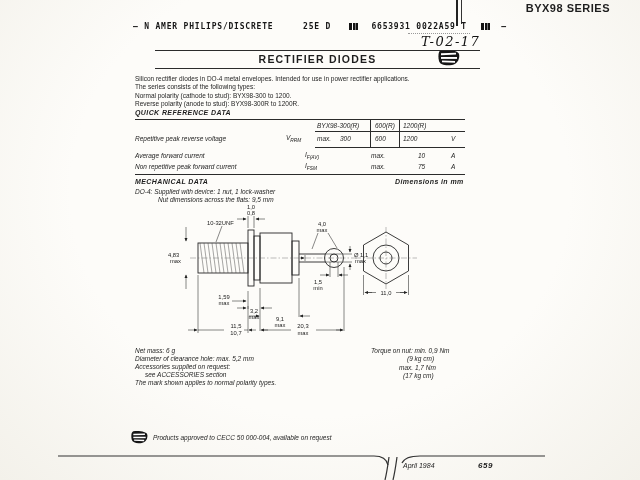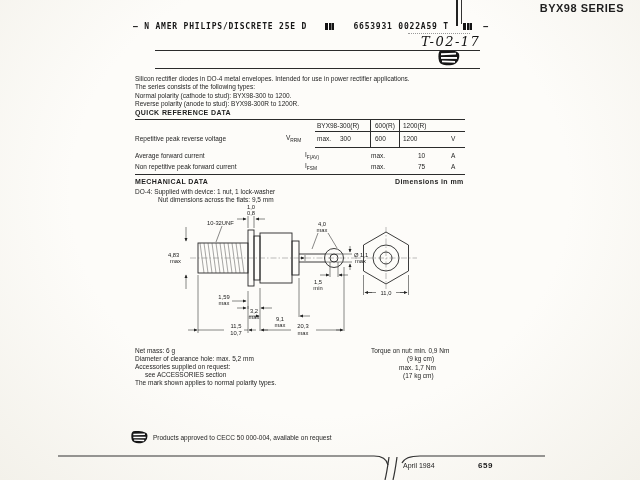--- a/index.html
+++ b/index.html
@@ -1,66 +1,67 @@
 <!DOCTYPE html>
 <html><head>
 <meta charset="utf-8">
 <style>
   html,body{margin:0;padding:0;background:#888;}
   #page{position:relative;width:640px;height:480px;margin:0 auto;
     background:radial-gradient(ellipse at 50% 40%, #fdfcf9 55%, #f3f1ea 100%);
     font-family:"Liberation Sans",sans-serif;color:#1e1e1e;overflow:hidden;}
   .abs{position:absolute;}
   .t{font-size:6.5px;line-height:8.4px;color:#1e1e1e;}
-  .cell{position:absolute;font-size:6.5px;color:#1e1e1e;white-space:nowrap;}
+  .cell{position:absolute;font-size:6.5px;color:#1e1e1e;white-space:nowrap;font-style:italic;}
   .hd{font-weight:bold;font-size:7px;letter-spacing:.4px;}
   .rule{position:absolute;height:1px;background:#2b2b2b;}
   .vbar{position:absolute;width:1px;background:#2b2b2b;}
   .ocr{position:absolute;left:133px;top:22px;font-family:"DejaVu Sans Mono",monospace;
     font-size:8px;font-weight:bold;letter-spacing:.8px;white-space:nowrap;color:#161616;}
   .sq{display:inline-block;width:9px;height:7px;vertical-align:middle;
     background:linear-gradient(90deg,#141414 34%,#fff 38%,#fff 44%,#141414 48%,#141414 66%,#fff 70%,#141414 74%);}
   .hand{position:absolute;left:421px;top:34px;font-family:"DejaVu Serif",serif;
     font-style:italic;font-size:13px;letter-spacing:1.5px;color:#111;}
   .sym{font-size:6.5px;}
   .sym sub{font-size:4.8px;}
   .drawing text{font-family:"Liberation Sans",sans-serif;font-size:5.8px;fill:#222;}
   .ta{text-anchor:middle;}
 </style>
 </head>
 <body>
 
 <div id="page">
 
-  <div class="abs" style="left:512px;top:2px;width:112px;text-align:right;font-size:11px;font-weight:bold;letter-spacing:.5px;">BYX98 SERIES</div>
+  <div class="abs" style="left:498px;top:2px;width:112px;text-align:right;font-size:11px;font-weight:bold;letter-spacing:.5px;">BYX98 SERIES</div>
 
   <div class="abs" style="left:456px;top:0;width:2px;height:26px;background:#222;"></div>
   <div class="abs" style="left:461px;top:0;width:1px;height:24px;background:#333;"></div>
 
   <div class="ocr">
     <span>—</span>
     <span style="">N AMER PHILIPS/DISCRETE</span>
-    <span style="">25E D</span>
+    <span style="margin-left:24px;">25E D</span>
     <span class="sq" style="margin-left:12px;"></span>
-    <span style="margin-left:14px;">6653931 0022A59 T</span>
+    <span style="margin-left:8px;">6653931 0022A59 T</span>
     <span class="sq" style="margin-left:8px;"></span>
     <span style="margin-left:6px;">—</span>
   </div>
   <div class="abs" style="left:408px;top:33px;width:62px;border-bottom:1px dotted #999;"></div>
 
   <div class="hand">T-02-17</div>
 
   <svg class="abs" style="left:438px;top:50px;" width="22" height="16" viewBox="0 0 22 16">
     <path d="M3,0 C12,-1 20,1 21,4 C22,8 20,14 14,15 C8,16 2,15 1,11 C0,7 0,1 3,0 Z" fill="#161616"></path>
     <rect x="3" y="3" width="15" height="1.9" fill="#fff" transform="rotate(-2 10 4)"></rect>
     <rect x="3" y="7" width="16" height="1.9" fill="#fff"></rect>
     <rect x="4" y="10.8" width="13" height="1.7" fill="#fff" transform="rotate(2 10 12)"></rect>
   </svg>
 
   <div class="rule" style="left:155px;top:50px;width:325px;"></div>
+  <div class="abs" style="left:155px;top:53px;width:325px;text-align:center;font-size:10.5px;font-weight:bold;letter-spacing:1.2px;">RECTIFIER DIODES</div>
   <div class="rule" style="left:155px;top:68px;width:325px;"></div>
 
   <div class="abs" style="left:135px;top:75px;width:345px;">
     <div class="t">Silicon rectifier diodes in DO-4 metal envelopes. Intended for use in power rectifier applications.</div>
     <div class="t">The series consists of the following types:</div>
     <div class="t">Normal polarity (cathode to stud): BYX98-300 to 1200.</div>
     <div class="t">Reverse polarity (anode to stud): BYX98-300R to 1200R.</div>
   </div>
 
   <div class="cell hd" style="left:135px;top:109px;">QUICK REFERENCE DATA</div>

